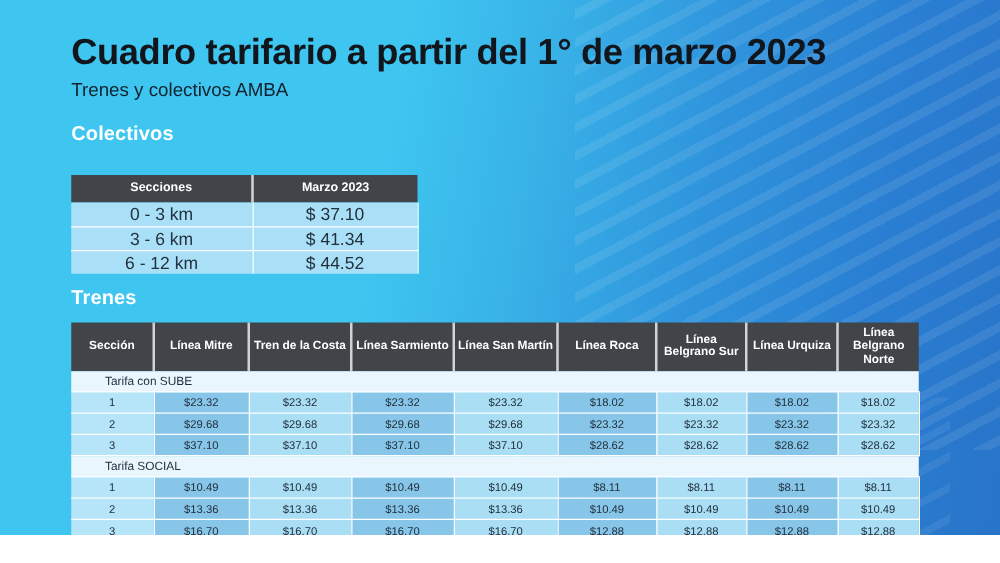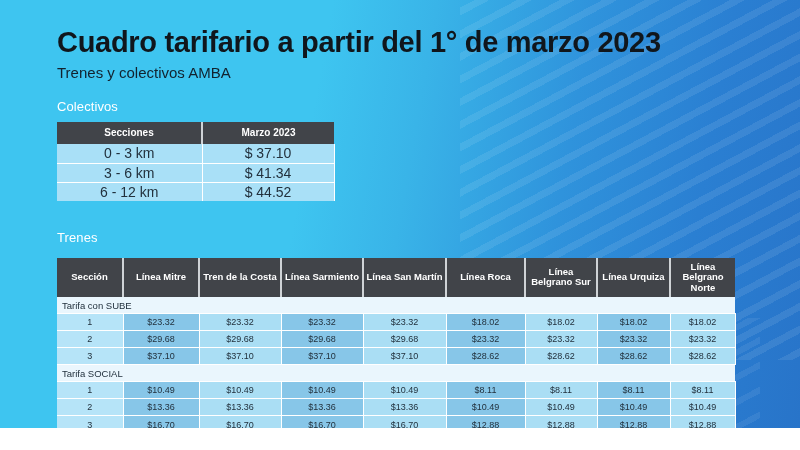--- a/index.html
+++ b/index.html
@@ -69,22 +69,22 @@
     left: 57px; top: 64px;
     font-size: 15px;
     font-weight: normal;
     color: #12222e;
     white-space: nowrap;
   }
 
   .section-head {
     position: absolute;
     left: 57px;
-    font-size: 13px;
-    font-weight: normal;
+    font-size: 16px;
+    font-weight: bold;
     color: #ffffff;
     letter-spacing: 0.1px;
   }
   #head-colectivos { top: 99px; }
   #head-trenes { top: 230px; }
 
   
   table {
     border-collapse: collapse;
     table-layout: fixed;
@@ -103,39 +103,39 @@
   th:last-child { border-right: none; }
   td {
     font-size: 9px;
     color: #22313d;
     text-align: center;
     border-bottom: 1px solid #ffffff;
     border-right: 1px solid #ffffff;
   }
 
   
-  #tbl-colectivos { left: 57px; top: 122px; width: 277px; }
+  #tbl-colectivos { left: 57px; top: 140px; width: 277px; }
   #tbl-colectivos th { height: 22px; font-size: 10px; }
   #tbl-colectivos td {
     height: 19px;
     background: #a9e0f7;
     font-size: 14px;
   }
   #tbl-colectivos tr:last-child td { border-bottom: none; }
 
   
   #tbl-trenes { left: 57px; top: 258px; width: 678px; }
   #tbl-trenes th { height: 30px; }
   #tbl-trenes td { height: 17px; }
   .band {
     background: #eaf6fd;
     text-align: left;
     font-size: 9.5px;
     color: #22313d;
-    padding-left: 5px;
+    padding-left: 27px;
     height: 17px;
     border-right: none;
   }
   
   .c-sec  { background: #b6e4f8; }
   .c-dark { background: #87c6e8; }
   .c-lite { background: #aadef4; }
   #tbl-trenes tr:last-child td { border-bottom: none; }
 </style>
 </head>

